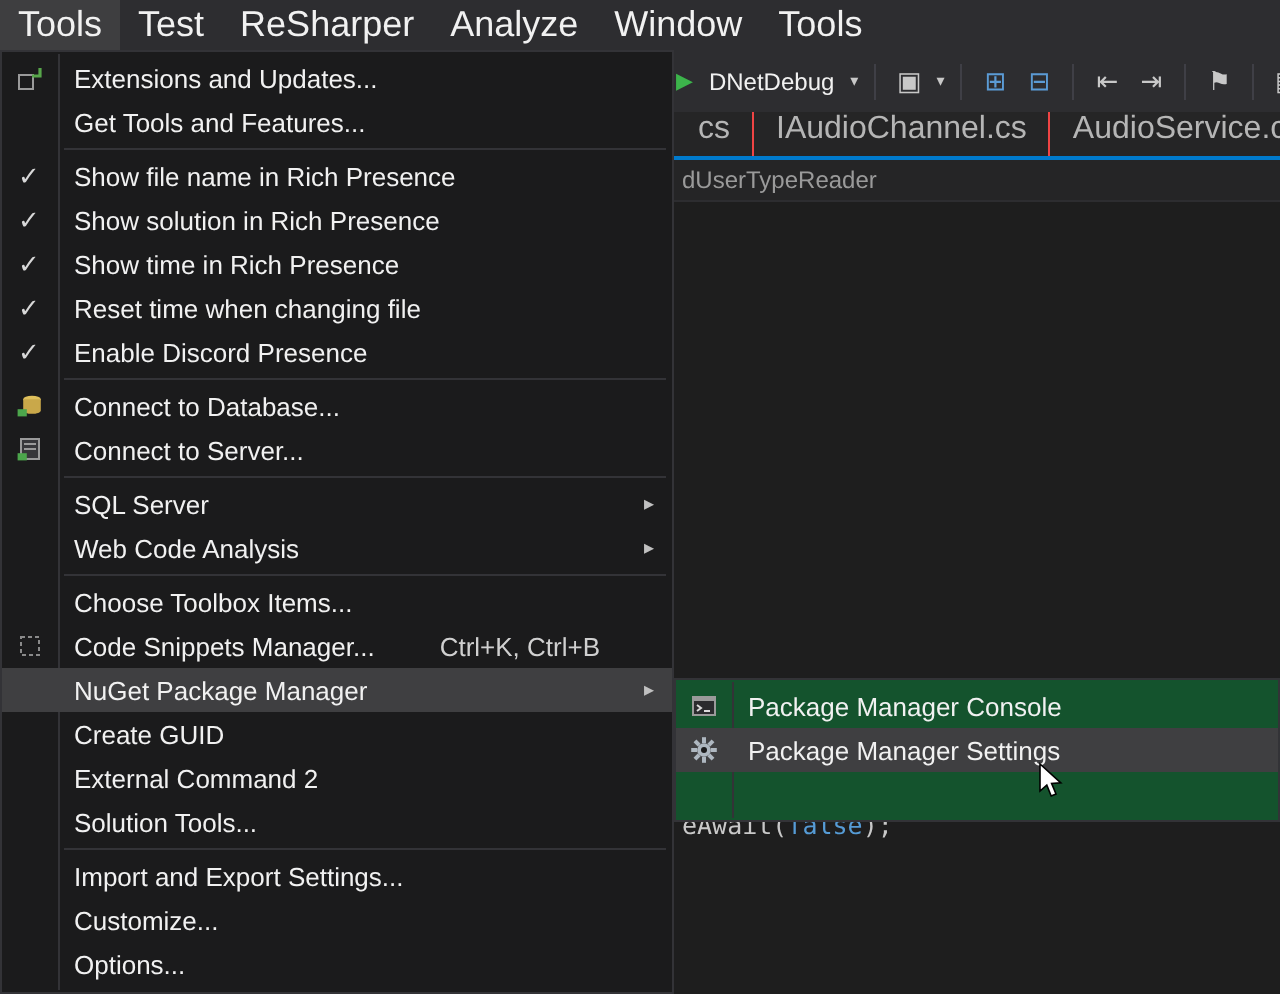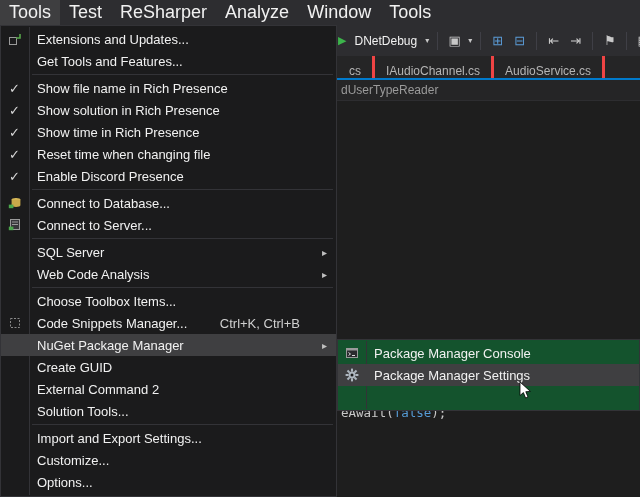--- a/index.html
+++ b/index.html
@@ -22,22 +22,22 @@
   .play { color:#3cb44b; font-size:11px; }
   .debug-target { color:#f1f1f1; font-size:12px; margin:0 3px; white-space:nowrap; }
   .tb-caret { font-size:8px; color:#c8c8c8; }
   .tb-icon { width:17px; height:17px; display:flex; align-items:center; justify-content:center;
     font-size:13px; color:#c8c8c8; }
   .tb-icon.blue { color:#5b9bd5; }
   
   .tabstrip { position:absolute; left:0; top:56px; width:640px; height:24px;
     background:#252526; border-bottom:2px solid #007acc; z-index:1; }
   .tabs { position:absolute; left:338px; top:0; height:22px; display:flex; }
-  .tab { padding:0 11px; display:flex; align-items:flex-end; font-size:12px;
-    color:#b5b5b5; border-right:3px solid #ef4444; white-space:nowrap; }
+  .tab { padding:0 11px; display:flex; align-items:flex-start; font-size:16px;
+    color:#b5b5b5; border-right:1px solid #ef4444; white-space:nowrap; }
   
   .breadcrumb { position:absolute; left:0; top:80px; width:640px; height:21px;
     background:#252526; border-bottom:1px solid #2d2d30; z-index:1; }
   .breadcrumb-text { position:absolute; left:341px; top:3px; font-size:12px; color:#9a9a9a; }
   
   .editor { position:absolute; left:0; top:101px; width:640px; height:396px; background:#1e1e1e; z-index:0; }
   .code-line { position:absolute; font-family:"DejaVu Sans Mono", monospace;
     font-size:12.5px; white-space:pre; color:#c8c8c8; }
   .kw { color:#569cd6; }
   

